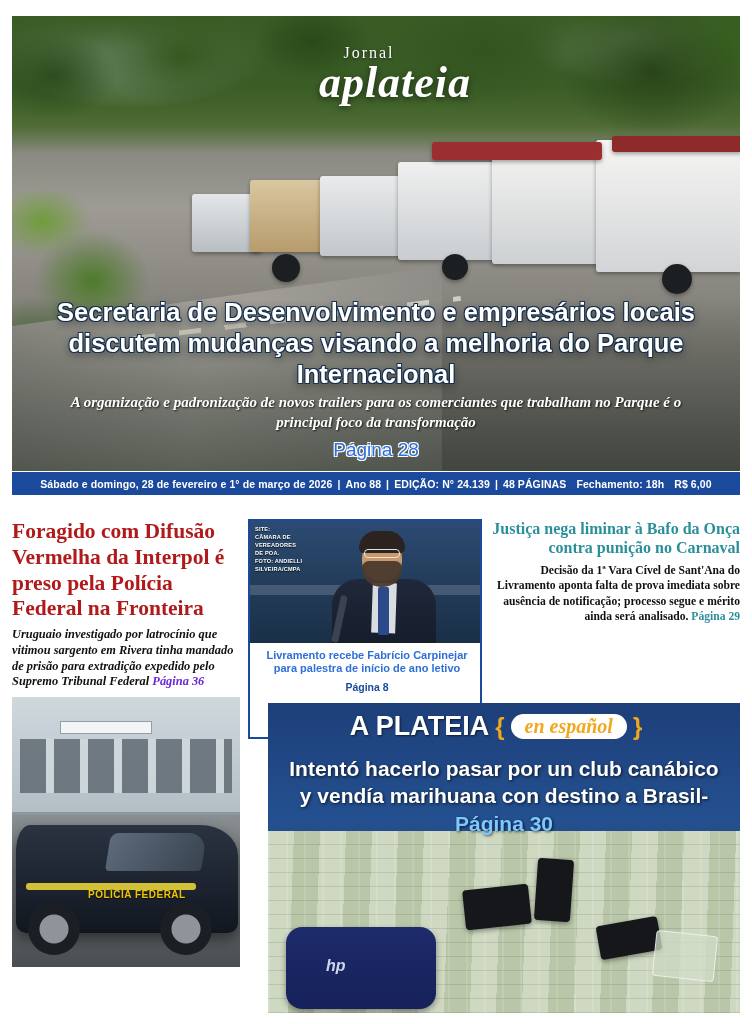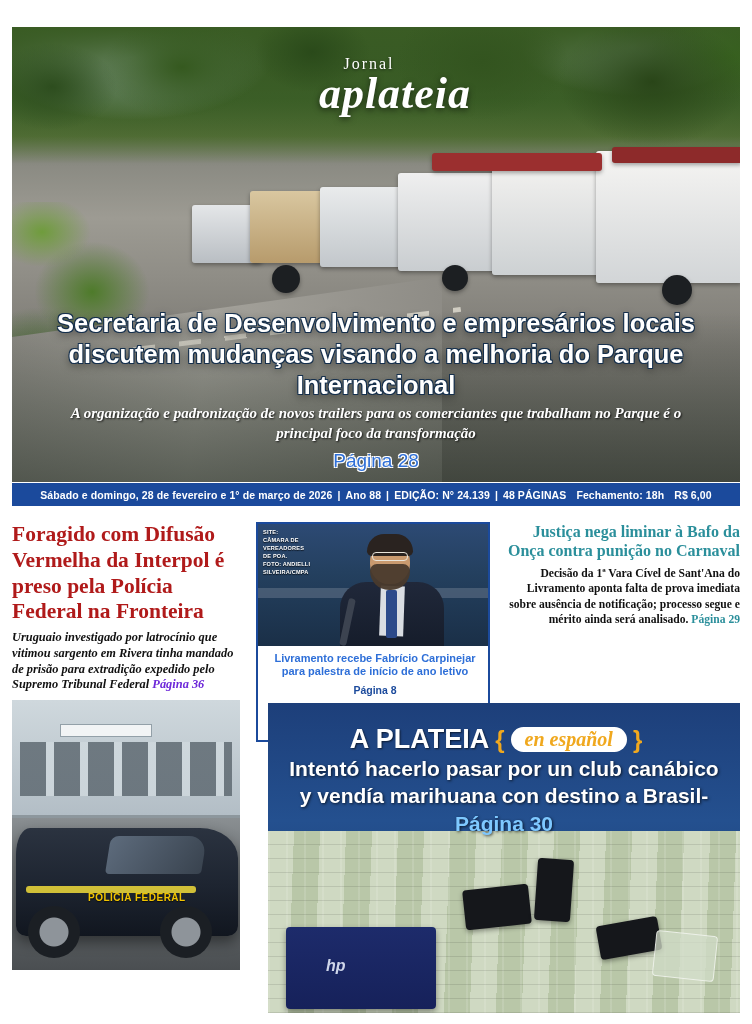--- a/index.html
+++ b/index.html
@@ -6,21 +6,21 @@
   html, body {
     width: 752px; height: 1024px;
     background: #ffffff;
     font-family: "Liberation Sans", sans-serif;
     overflow: hidden;
   }
   .page {
     position: relative;
     width: 752px; height: 1024px;
     background: #ffffff;
-    padding: 27px 12px 10px 12px;
+    padding: 16px 12px 10px 12px;
   }
 
   
   .hero {
     position: relative;
     width: 728px; height: 455px;
     overflow: hidden;
     background: linear-gradient(#7d9fc5, #8fb0cf);
   }
   .hero-photo {
@@ -125,22 +125,22 @@
     gap: 0px;
     font-size: 10.5px; font-weight: bold;
     letter-spacing: .1px;
     margin-top: 1px;
   }
   .datebar span { white-space: nowrap; }
   .datebar .sep { padding: 0 5px; }
 
   
   .cols {
-    display: flex; gap: 16px;
-    width: 728px; margin-top: 16px;
+    display: flex; gap: 8px;
+    width: 728px; margin-top: 24px;
   }
   .col-left { width: 228px; }
   .col-mid  { width: 234px; }
   .col-right{ width: 250px; }
 
   .lead-head {
     font-family: "Liberation Serif", serif;
     font-weight: bold; font-size: 21.5px; line-height: 1.2;
     color: #b01a1a;
   }
@@ -301,42 +301,42 @@
   }
   .money::after {
     content: ""; position: absolute; inset: 0;
     background:
       repeating-linear-gradient(0deg, rgba(0,0,0,.10) 0 1px, rgba(0,0,0,0) 1px 14px),
       repeating-linear-gradient(90deg, rgba(255,255,255,.12) 0 2px, rgba(255,255,255,0) 2px 18px);
   }
   .laptop {
     position: absolute; left: 18px; bottom: 4px; width: 150px; height: 82px;
     background: linear-gradient(#1d2b6b, #16215a);
-    border-radius: 4px;
+    border-radius: 16px;
     box-shadow: 0 3px 6px rgba(0,0,0,.4);
   }
   .laptop .hp {
     position: absolute; left: 40px; top: 30px;
     font-size: 16px; font-weight: bold; color: #cfd6ea; font-style: italic;
   }
   .phone {
     position: absolute; background: #15171b; border-radius: 4px;
     box-shadow: 0 2px 5px rgba(0,0,0,.4);
   }
   .phone.p1 { left: 196px; bottom: 86px; width: 66px; height: 40px; transform: rotate(-6deg); }
   .phone.p2 { left: 268px; bottom: 92px; width: 36px; height: 62px; transform: rotate(4deg); }
   .phone.p3 { left: 330px; bottom: 58px; width: 62px; height: 34px; transform: rotate(-10deg); }
   .baggie {
     position: absolute; left: 386px; bottom: 34px; width: 62px; height: 46px;
     background: rgba(210,220,200,.75);
     border: 1px solid rgba(255,255,255,.6); border-radius: 4px;
     transform: rotate(6deg);
   }
   .esp-header {
-    position: absolute; left: 0; top: 21px; width: 456px;
+    position: absolute; left: 0; top: 8px; width: 456px;
     display: flex; align-items: center; justify-content: center; gap: 6px;
   }
   .esp-a-plateia {
     font-weight: bold; font-size: 27px; color: #ffffff;
     text-shadow: 1px 1px 2px rgba(0,0,0,.6);
   }
   .esp-badge {
     background: #ffffff; color: #f0a81e;
     font-weight: bold; font-size: 20px;
     padding: 1px 14px; border-radius: 16px;

